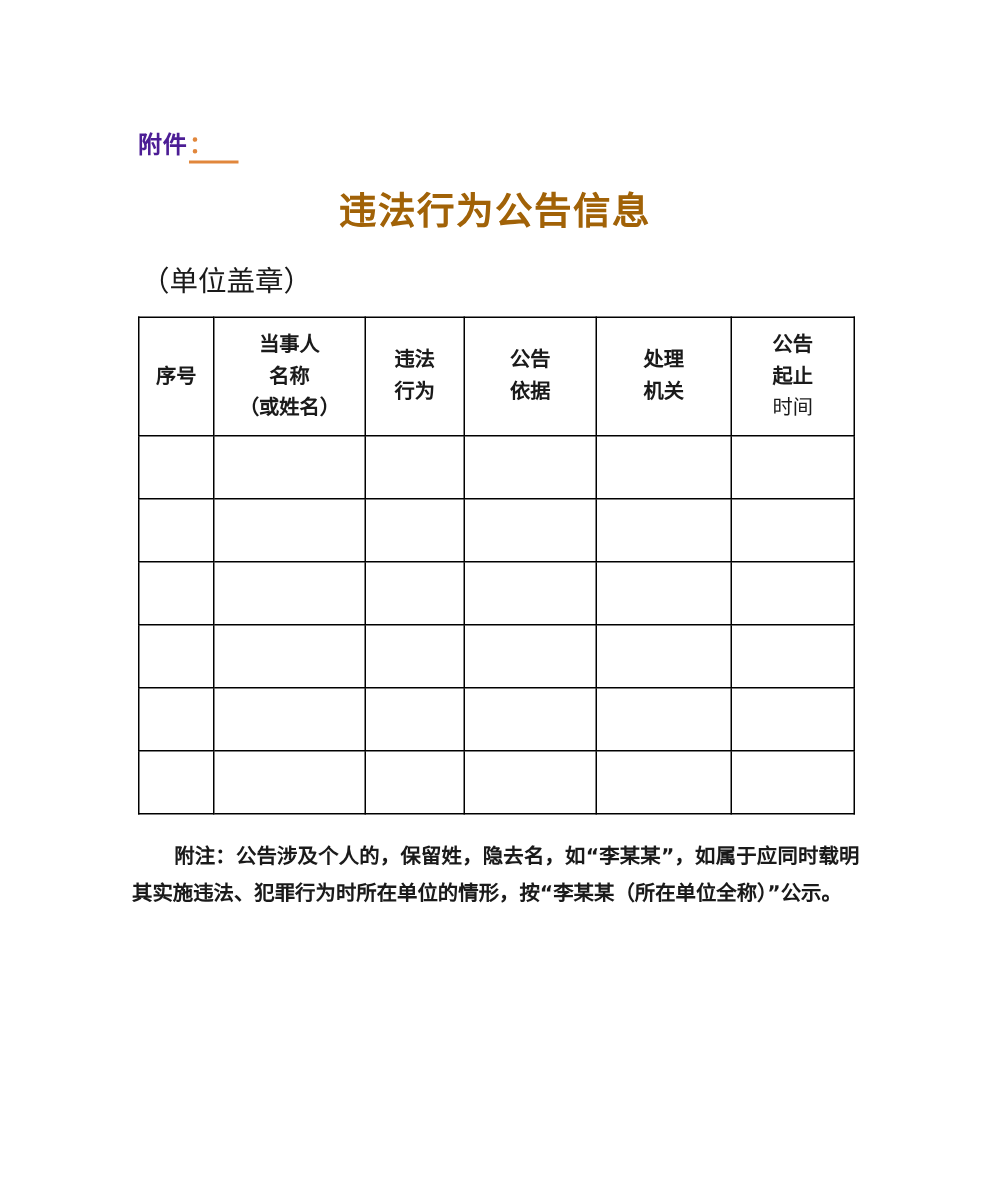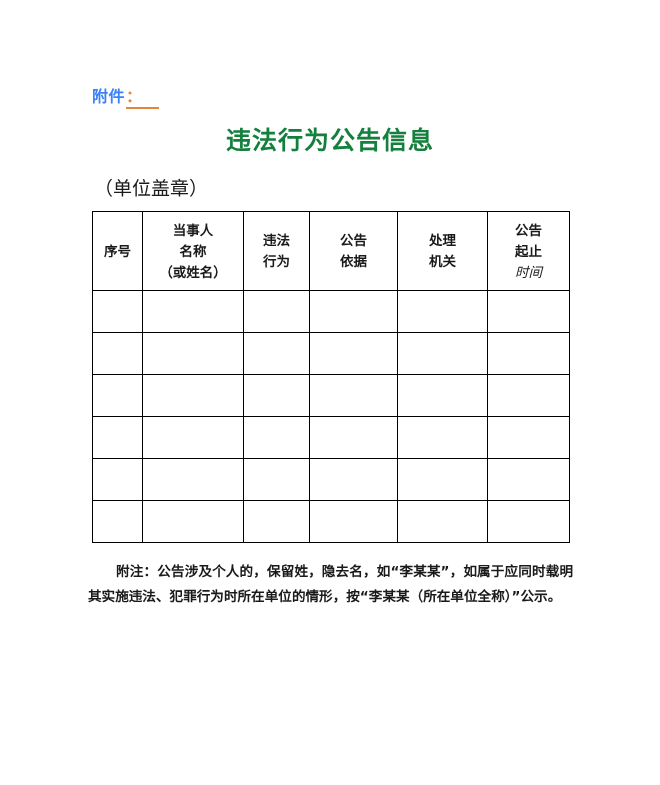--- a/index.html
+++ b/index.html
@@ -31,21 +31,21 @@
     position: absolute;
     left: 92px;
     top: 86px;
     font-size: 16px;
     font-weight: bold;
     letter-spacing: 0.5px;
     line-height: 22px;
     white-space: nowrap;
   }
   .attach-label {
-    color: #3b82f6;
+    color: #4c1d95;
   }
   .attach-colon {
     color: #E1873C;
     border-bottom: 2px solid #E1873C;
     padding-right: 16px;
     padding-bottom: 1px;
     margin-left: 1px;
   }
 
   
@@ -53,21 +53,21 @@
     position: absolute;
     left: 0;
     top: 124px;
     width: 660px;
     text-align: center;
     box-sizing: border-box;
     font-size: 25px;
     font-weight: bold;
     letter-spacing: 1px;
     line-height: 34px;
-    color: #15803d;
+    color: #a16207;
   }
 
   
   .doc-subtitle {
     position: absolute;
     left: 94px;
     top: 177px;
     font-size: 19px;
     font-weight: normal;
     letter-spacing: 0px;
@@ -106,21 +106,20 @@
     height: 41px;
   }
   .hdr-stack {
     display: block;
   }
   .hdr-stack span {
     display: block;
   }
   .hdr-light {
     font-weight: normal;
-    font-style: italic;
   }
 
   
   col.c1 { width: 50px; }
   col.c2 { width: 101px; }
   col.c3 { width: 66px; }
   col.c4 { width: 88px; }
   col.c5 { width: 90px; }
   col.c6 { width: 82px; }
 

